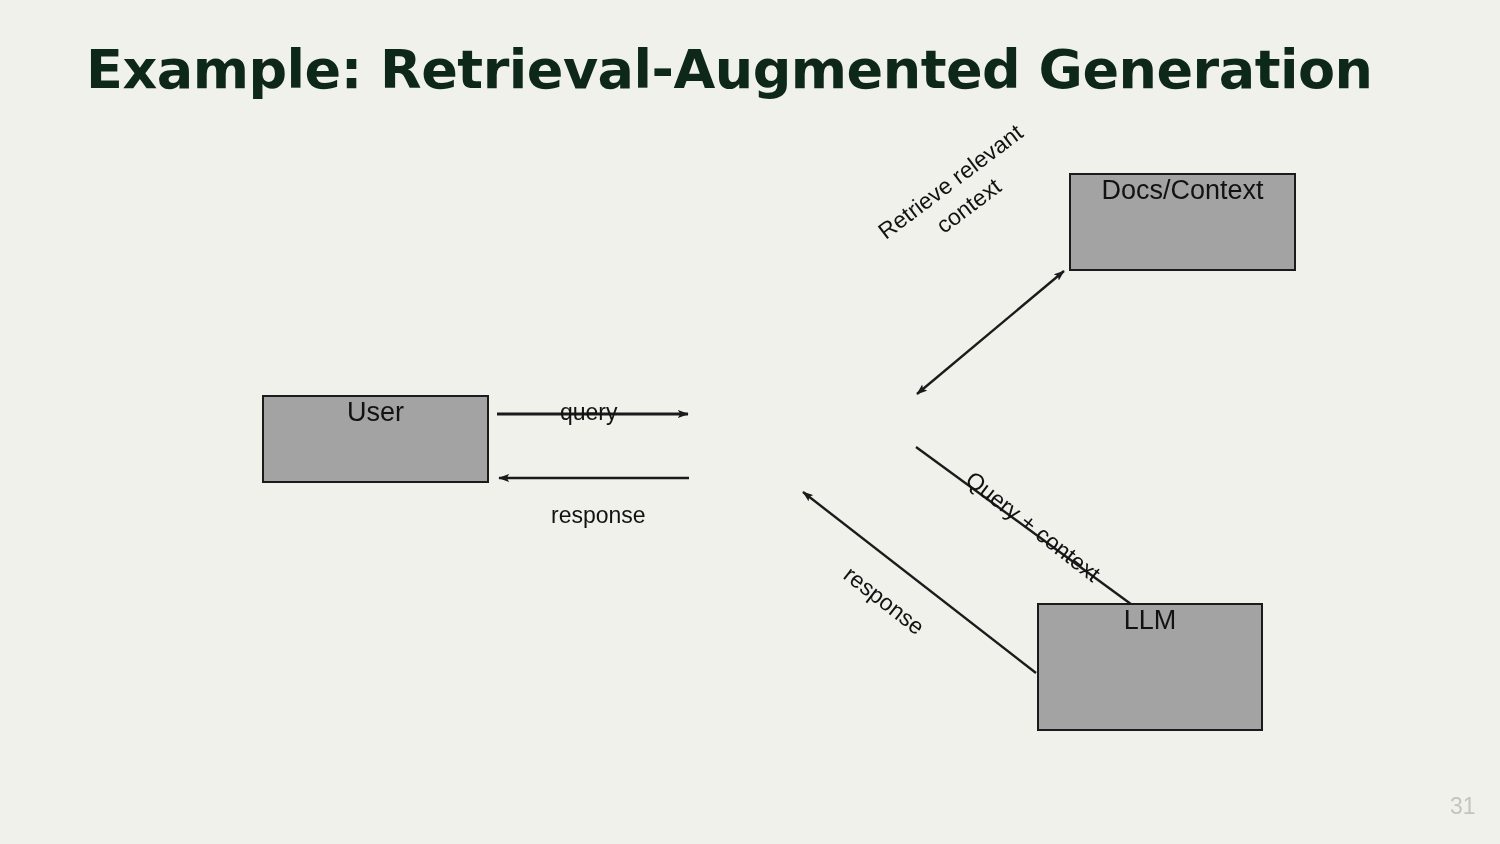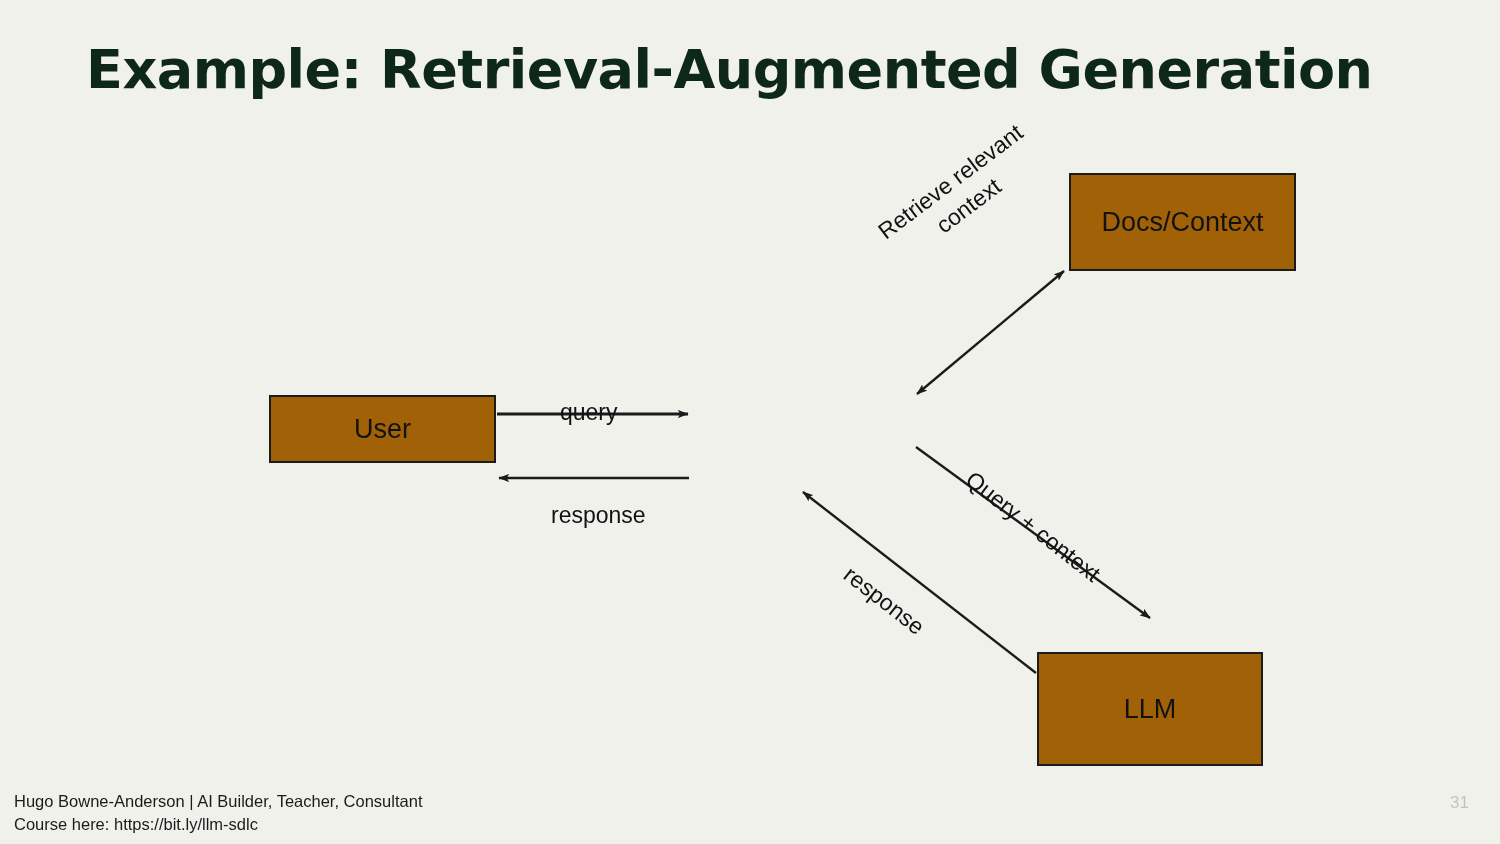--- a/index.html
+++ b/index.html
@@ -33,37 +33,36 @@
   }
   #diagram {
     position: absolute;
     left: 0;
     top: 0;
     width: 1500px;
     height: 844px;
   }
   .node-box {
     position: absolute;
-    background: #a16207;
+    background: #a3a3a3;
     border: 2.5px solid #1b1b1b;
     box-sizing: border-box;
     display: flex;
-    align-items: center;
     justify-content: center;
   }
   .node-label {
     font-size: 27px;
     color: #121212;
     font-family: "Liberation Sans", sans-serif;
     white-space: nowrap;
   }
-  #node-user      { left: 269px; top: 395px; width: 227px; height: 68px; }
+  #node-user      { left: 262px; top: 395px; width: 227px; height: 88px; }
   #node-rag       { left: 690px; top: 395px; width: 227px; height: 96px; }
   #node-docs      { left: 1069px; top: 173px; width: 227px; height: 98px; }
-  #node-llm       { left: 1037px; top: 652px; width: 226px; height: 114px; }
+  #node-llm       { left: 1037px; top: 603px; width: 226px; height: 128px; }
 
   .edge-label {
     position: absolute;
     font-size: 23px;
     color: #121212;
     font-family: "Liberation Sans", sans-serif;
     white-space: nowrap;
   }
   #label-query    { left: 560px; top: 399px; }
   #label-response { left: 551px; top: 502px; }
@@ -91,21 +90,21 @@
     top: 790px;
     font-size: 16.5px;
     line-height: 1.38;
     color: #1b1b1b;
     font-family: "Liberation Sans", sans-serif;
   }
   #page-number {
     position: absolute;
     left: 1450px;
     top: 793px;
-    font-size: 17px;
+    font-size: 23px;
     color: #c3c5bd;
     font-family: "Liberation Sans", sans-serif;
   }
 </style>
 </head>
 <body>
 
 <div id="slide">
 
   <div id="slide-title">Example: Retrieval-Augmented Generation</div>
@@ -148,20 +147,16 @@
   <div class="edge-label" id="label-response">response</div>
 
   <div class="edge-label" id="label-retrieve">
     <div>Retrieve relevant</div>
     <div>context</div>
   </div>
 
   <div class="edge-label" id="label-querycontext">Query + context</div>
   <div class="edge-label" id="label-response-diag">response</div>
 
-  <div id="footer-lines">
-    <div>Hugo Bowne-Anderson | AI Builder, Teacher, Consultant</div>
-    <div>Course here: https://bit.ly/llm-sdlc</div>
-  </div>
 
   <div id="page-number">31</div>
 
 </div>
 
 </body></html>

